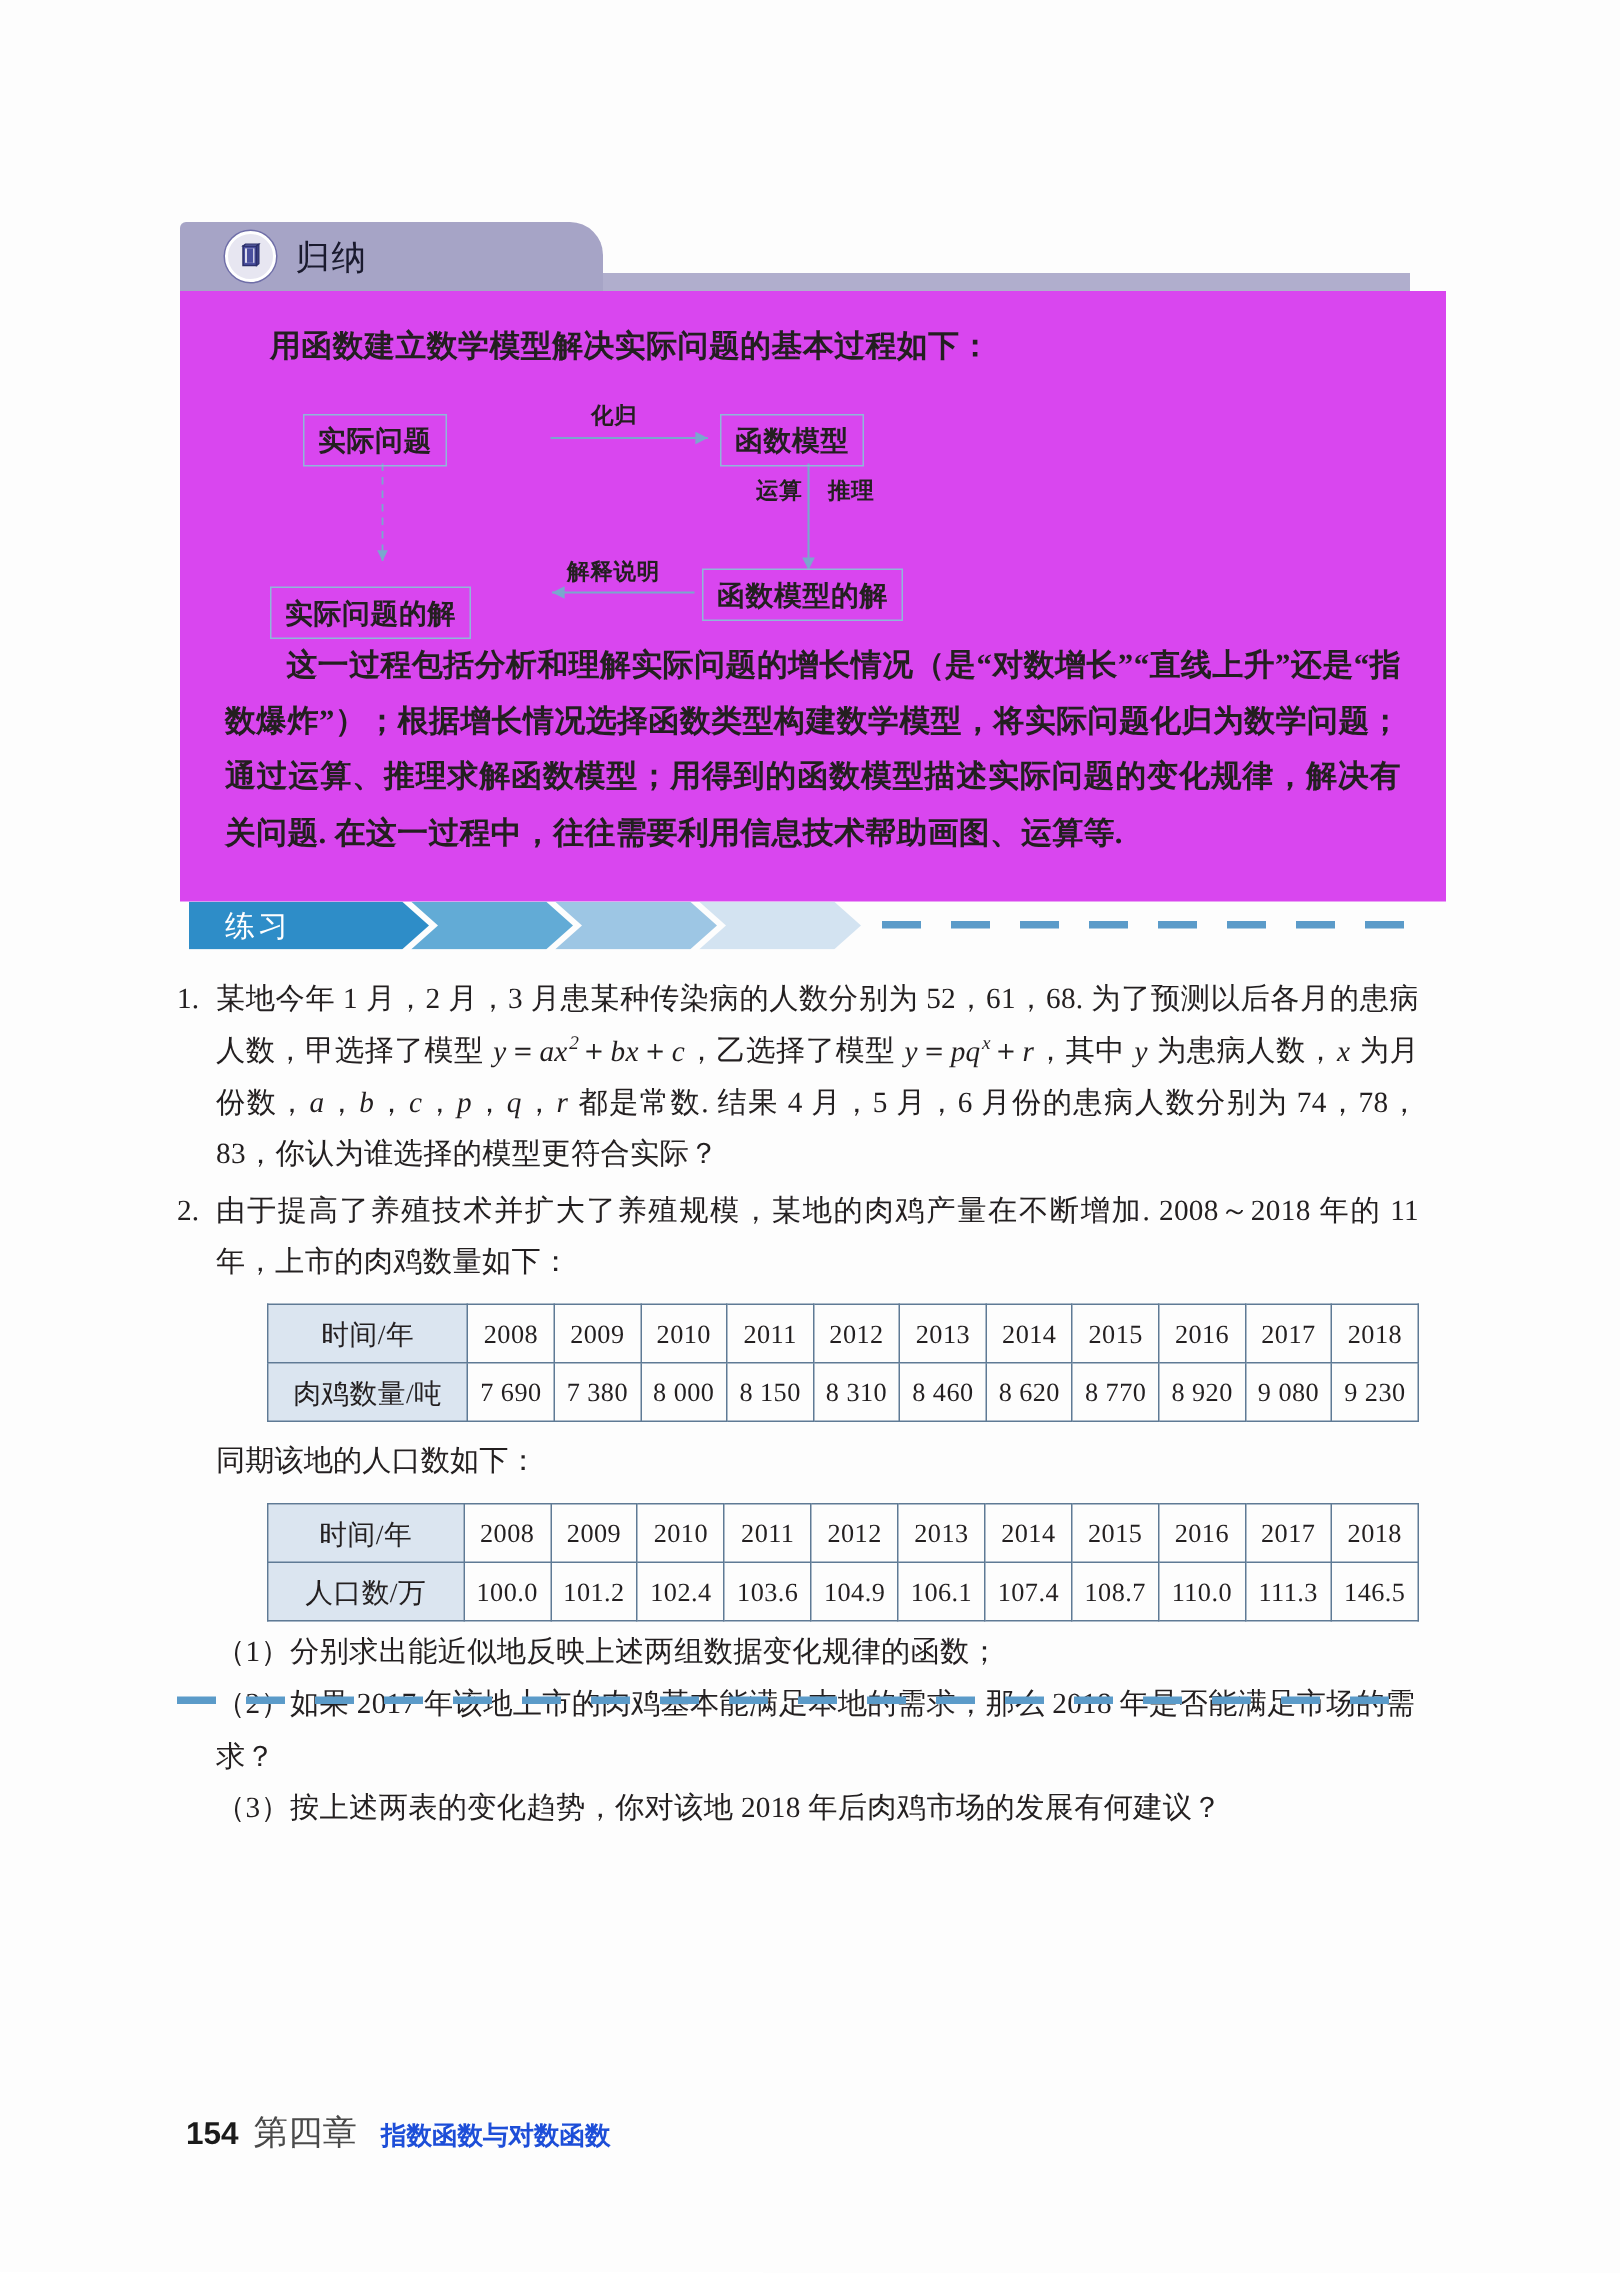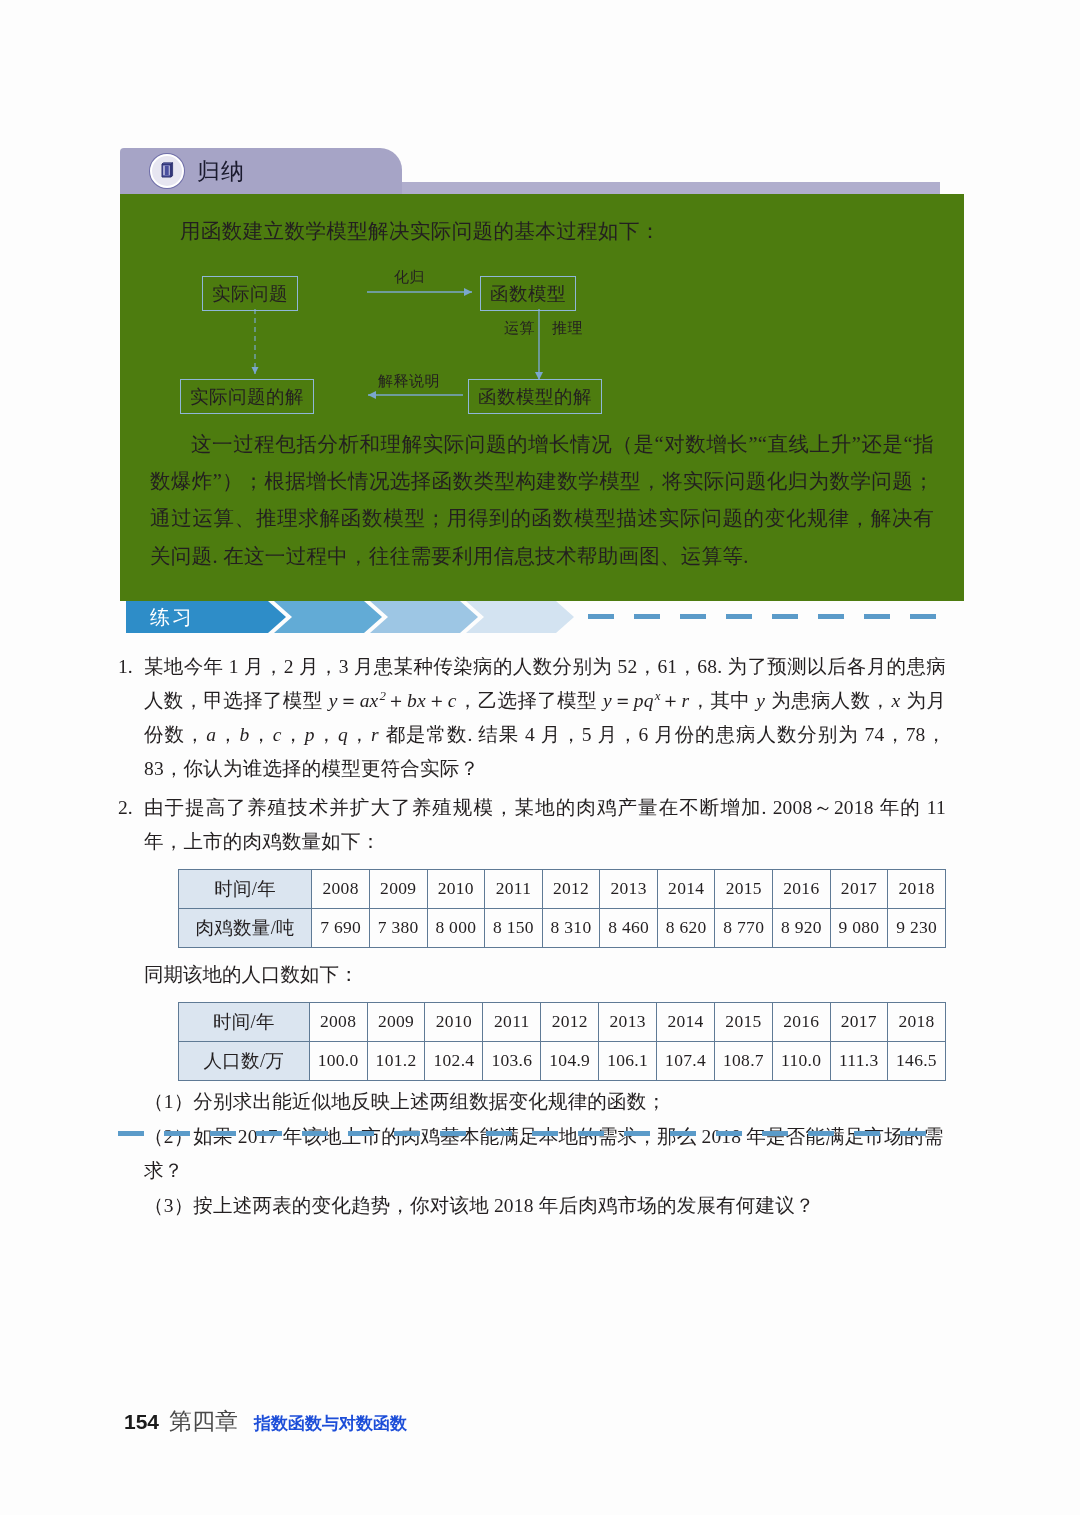--- a/index.html
+++ b/index.html
@@ -69,26 +69,27 @@
   }
   .summary-icon svg { display: block; }
   .summary-tab-label {
     margin-left: 13px;
     font-family: "Liberation Sans", "DejaVu Sans", sans-serif;
     font-size: 23px;
     color: #1a1a2e;
     letter-spacing: 1px;
   }
   .summary-body {
-    background: #4d7c0f;
+    background: #d946ef;
     padding: 22px 30px 26px 30px;
     box-sizing: border-box;
     width: 844px;
     min-height: 390px;
     position: relative;
+    font-weight: bold;
   }
   .summary-lead {
     font-size: 20.5px;
     line-height: 1.55;
     margin: 0 0 6px 30px;
     letter-spacing: 0.4px;
   }
   .summary-para {
     font-size: 20.5px;
     line-height: 1.82;
@@ -309,21 +310,21 @@
 
           <line x1="389" y1="47" x2="389" y2="118" stroke="#7aa7cd" stroke-width="1.4" marker-end="url(#ah)"></line>
 
           <line x1="313" y1="133" x2="218" y2="133" stroke="#7aa7cd" stroke-width="1.4" marker-end="url(#ah)"></line>
 
           <line x1="105" y1="47" x2="105" y2="112" stroke="#7aa7cd" stroke-width="1.2" stroke-dasharray="5,4" marker-end="url(#ah)"></line>
         </svg>
 
         <div class="flow-box" style="left:52px;  top:14px;">实际问题</div>
         <div class="flow-box" style="left:330px; top:14px;">函数模型</div>
-        <div class="flow-box" style="left:30px;  top:117px;text-align:center;">实际问题的解</div>
+        <div class="flow-box" style="left:30px;  top:129px;text-align:center;">实际问题的解</div>
         <div class="flow-box" style="left:318px; top:117px;">函数模型的解</div>
 
         <div class="flow-label" style="left:244px; top:6px;">化归</div>
         <div class="flow-label vert" style="left:354px; top:58px;">运算</div>
         <div class="flow-label vert" style="left:402px; top:58px;">推理</div>
         <div class="flow-label" style="left:228px; top:110px;">解释说明</div>
       </div>
 
       <p class="summary-para">这一过程包括分析和理解实际问题的增长情况（是“对数增长”“直线上升”还是“指数爆炸”）；根据增长情况选择函数类型构建数学模型，将实际问题化归为数学问题；通过运算、推理求解函数模型；用得到的函数模型描述实际问题的变化规律，解决有关问题. 在这一过程中，往往需要利用信息技术帮助画图、运算等.</p>
     </div>

